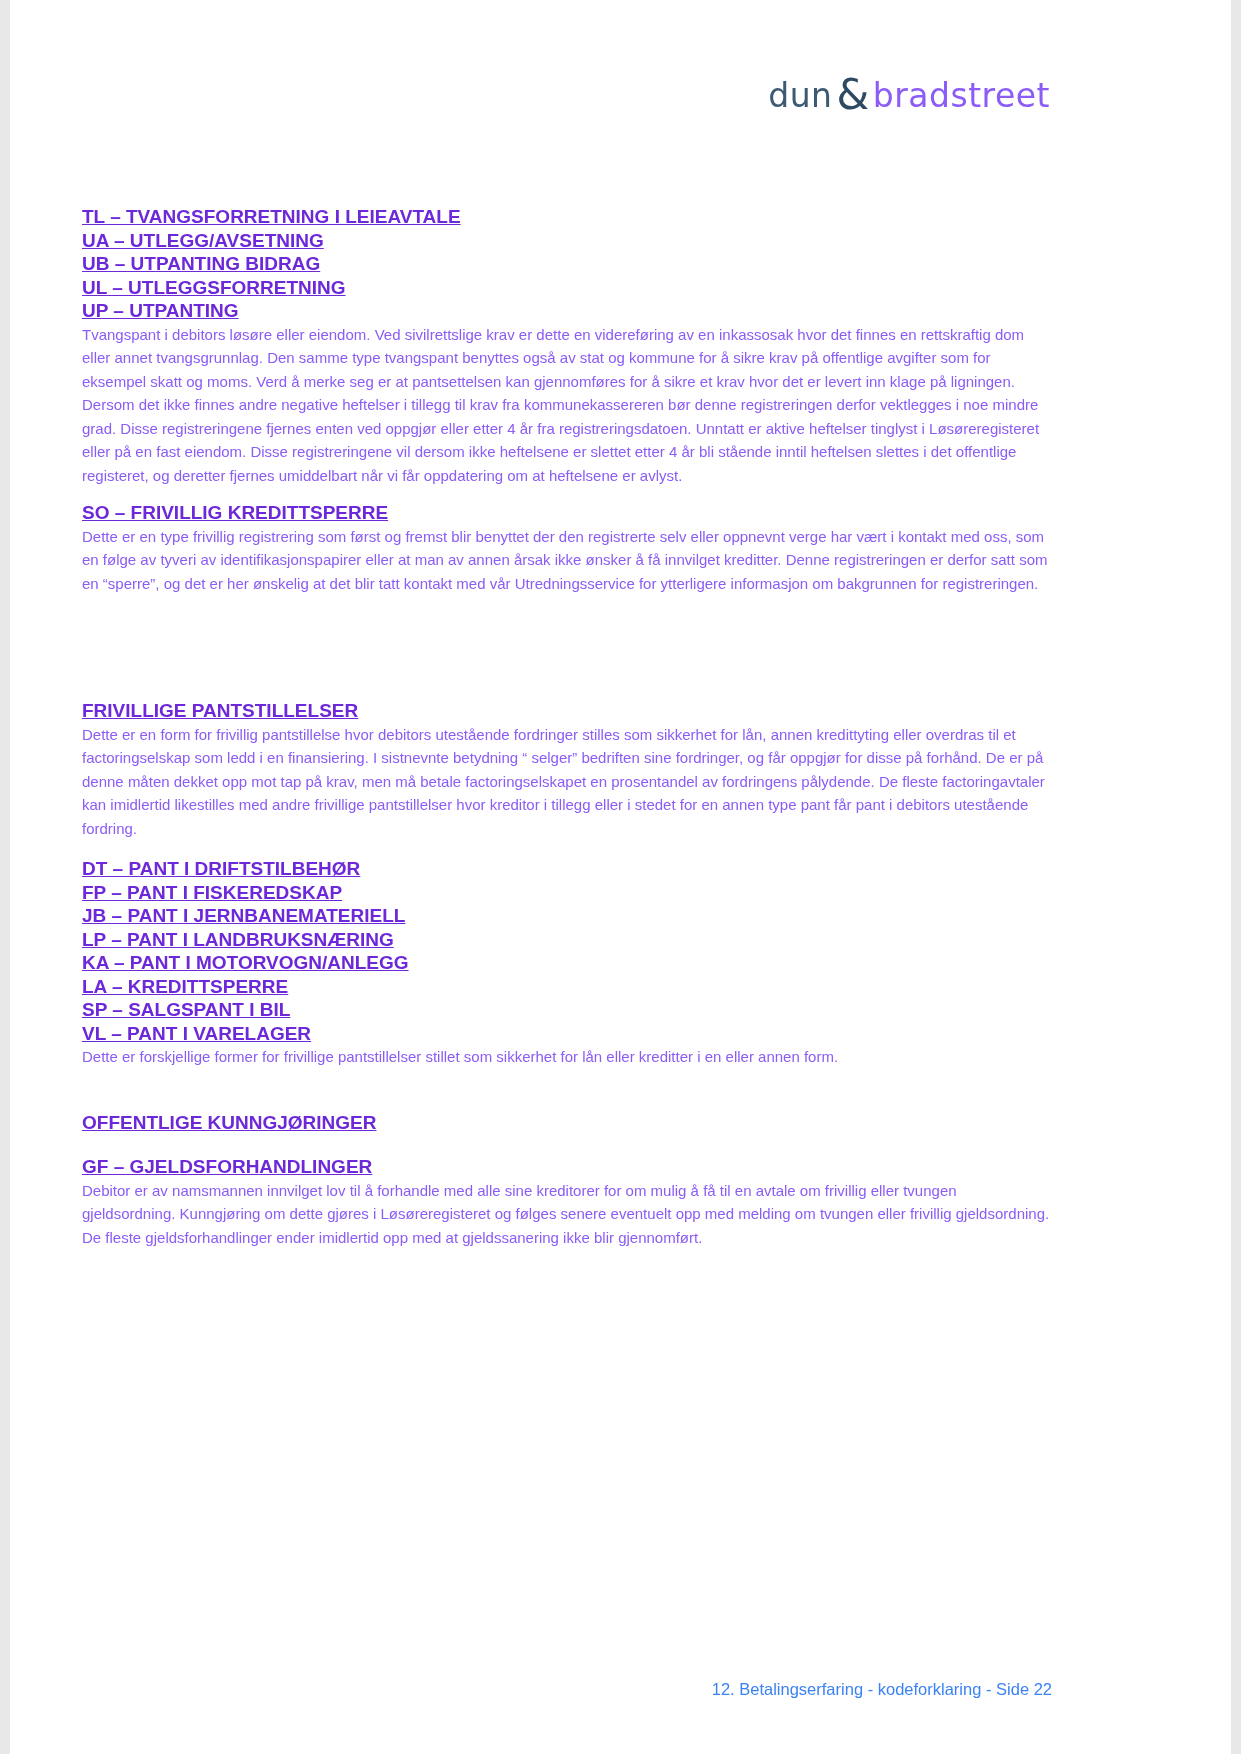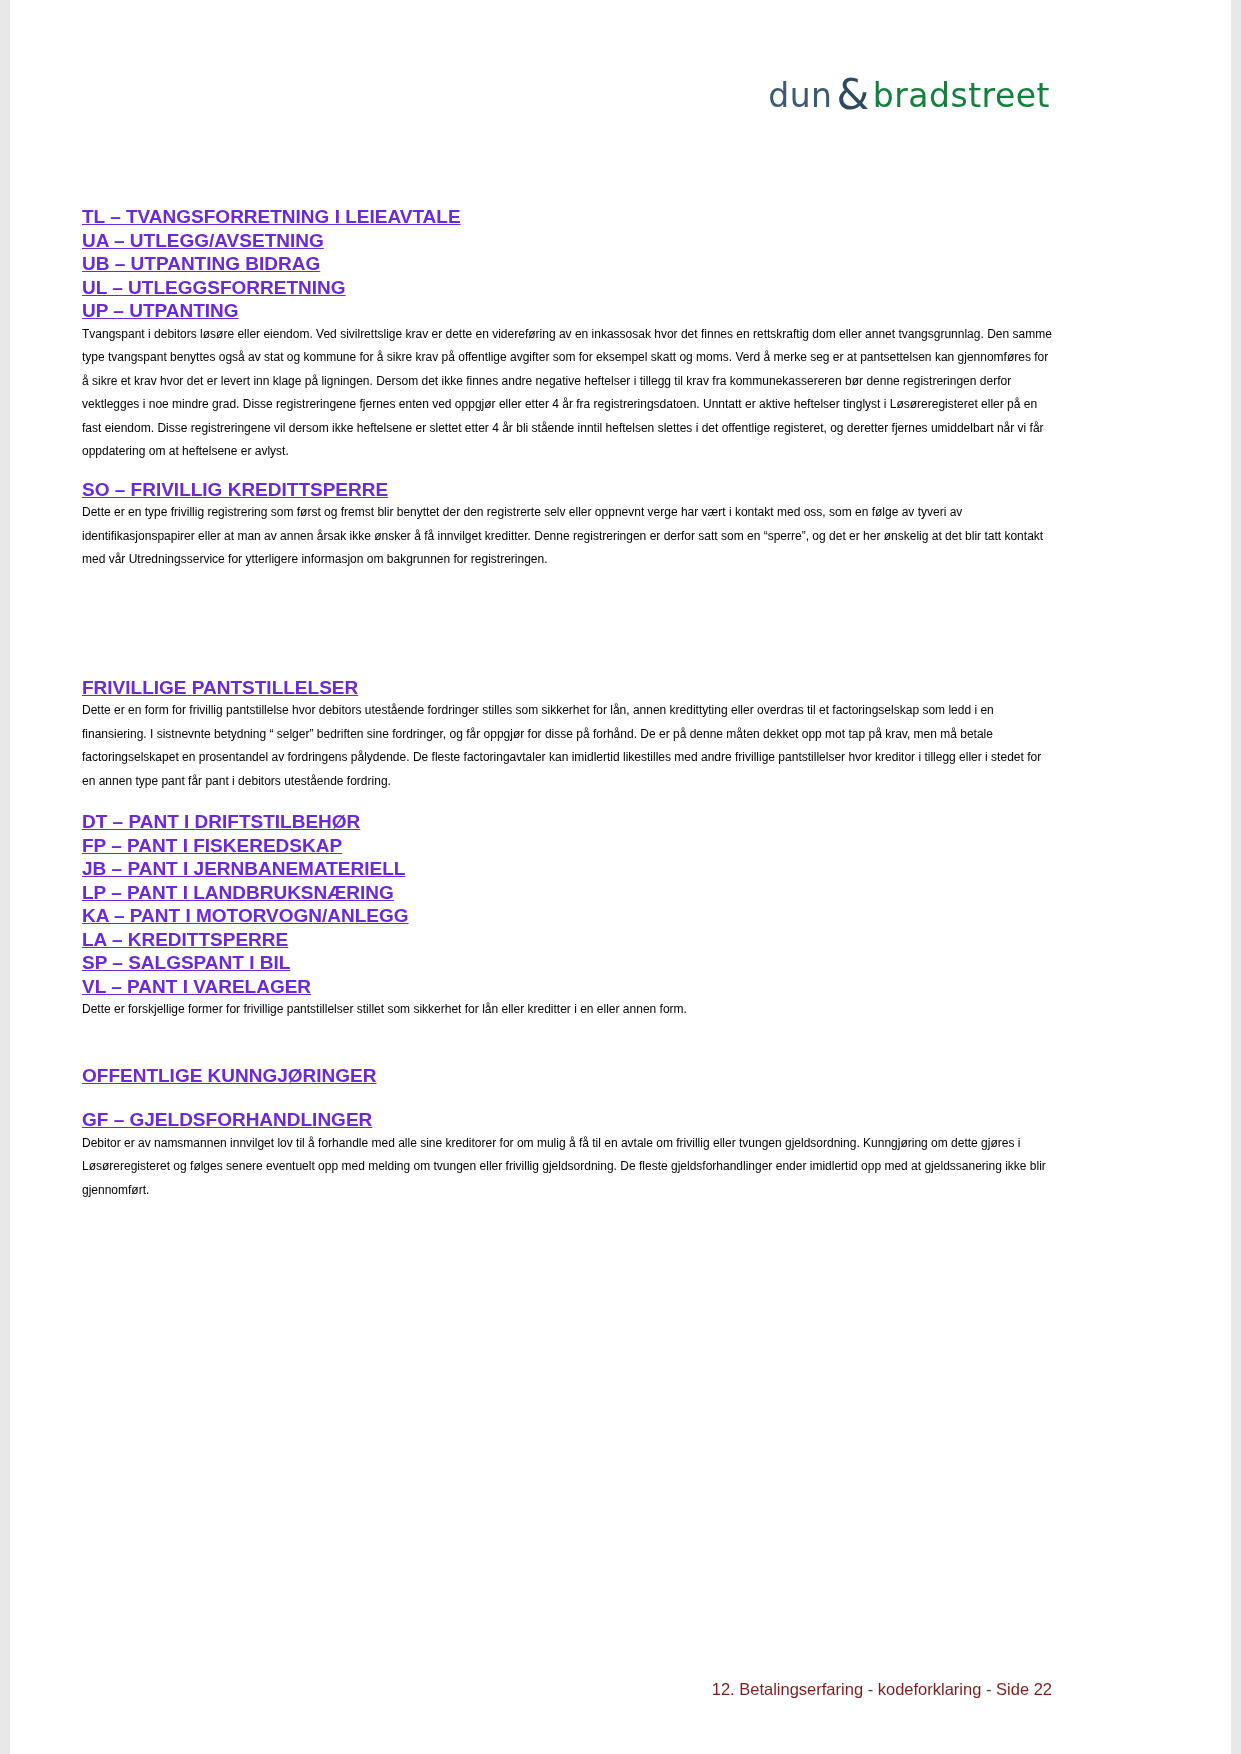--- a/index.html
+++ b/index.html
@@ -21,55 +21,55 @@
     right: 181px;
     display: flex;
     align-items: baseline;
     font-family: "DejaVu Sans", sans-serif;
     font-weight: 400;
     letter-spacing: 0.5px;
     user-select: none;
   }
   .logo .dun        { font-size: 33px; color: #3d5a73; }
   .logo .amp        { font-size: 42px; color: #2e4a63; margin: 0 3px 0 4px; font-weight: 400; position: relative; top: 2px; }
-  .logo .bradstreet { font-size: 33px; color: #15803d; }
+  .logo .bradstreet { font-size: 33px; color: #8b5cf6; }
   
   .content {
     position: absolute;
     top: 0; left: 0; right: 0; bottom: 0;
     padding: 205px 179px 0 72px;
   }
   .code-list { list-style: none; }
   .code-list li,
   .subheading,
   .section-heading {
     font-weight: bold;
     font-size: 19px;
     line-height: 23.5px;
     color: #6d28d9;
     text-decoration: underline;
   }
   .para {
-    font-size: 12px;
+    font-size: 15px;
     line-height: 23.5px;
-    color: #000000;
+    color: #8b5cf6;
   }
   .mt-so   { margin-top: 14px; }
   .mt-friv { margin-top: 104px; }
   .mt-fa   { margin-top: 20px; }
   .mt-dt   { margin-top: 17px; }
   .mt-off  { margin-top: 42px; }
   .mt-gf   { margin-top: 21px; }
   
   .footer {
     position: absolute;
     top: 1680px;
     right: 179px;
     font-size: 16.5px;
-    color: #7f1d1d;
+    color: #3b82f6;
   }
 </style>
 </head>
 <body>
 
 <div class="page">
 
   <div class="logo">
     <span class="dun">dun</span>
     <span class="amp">&amp;</span>

